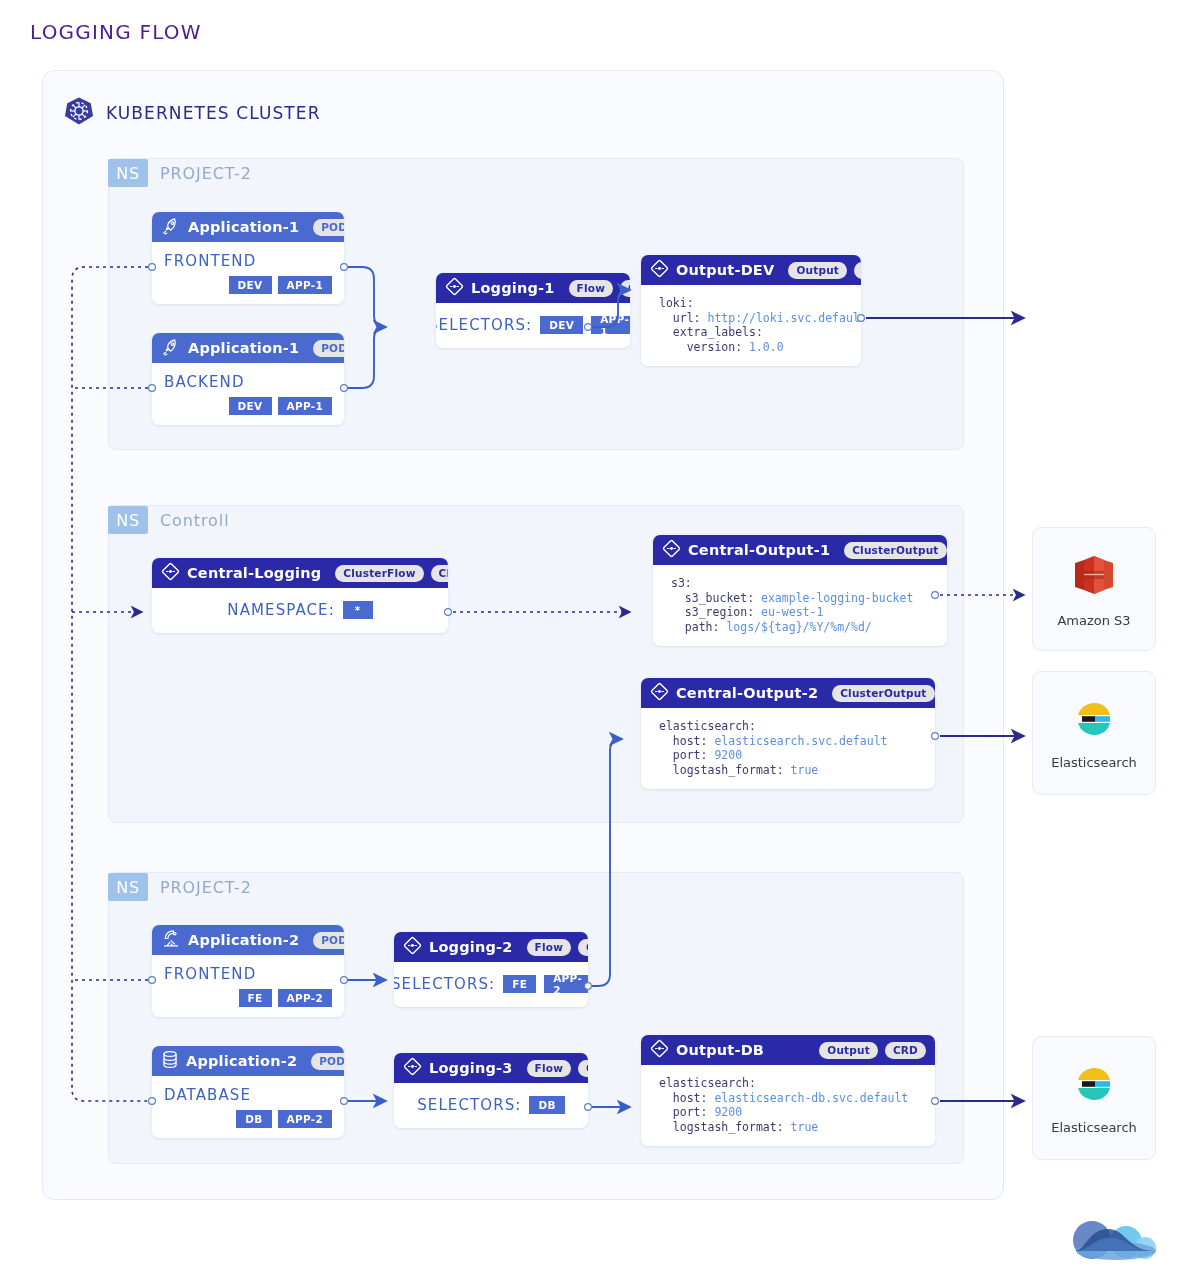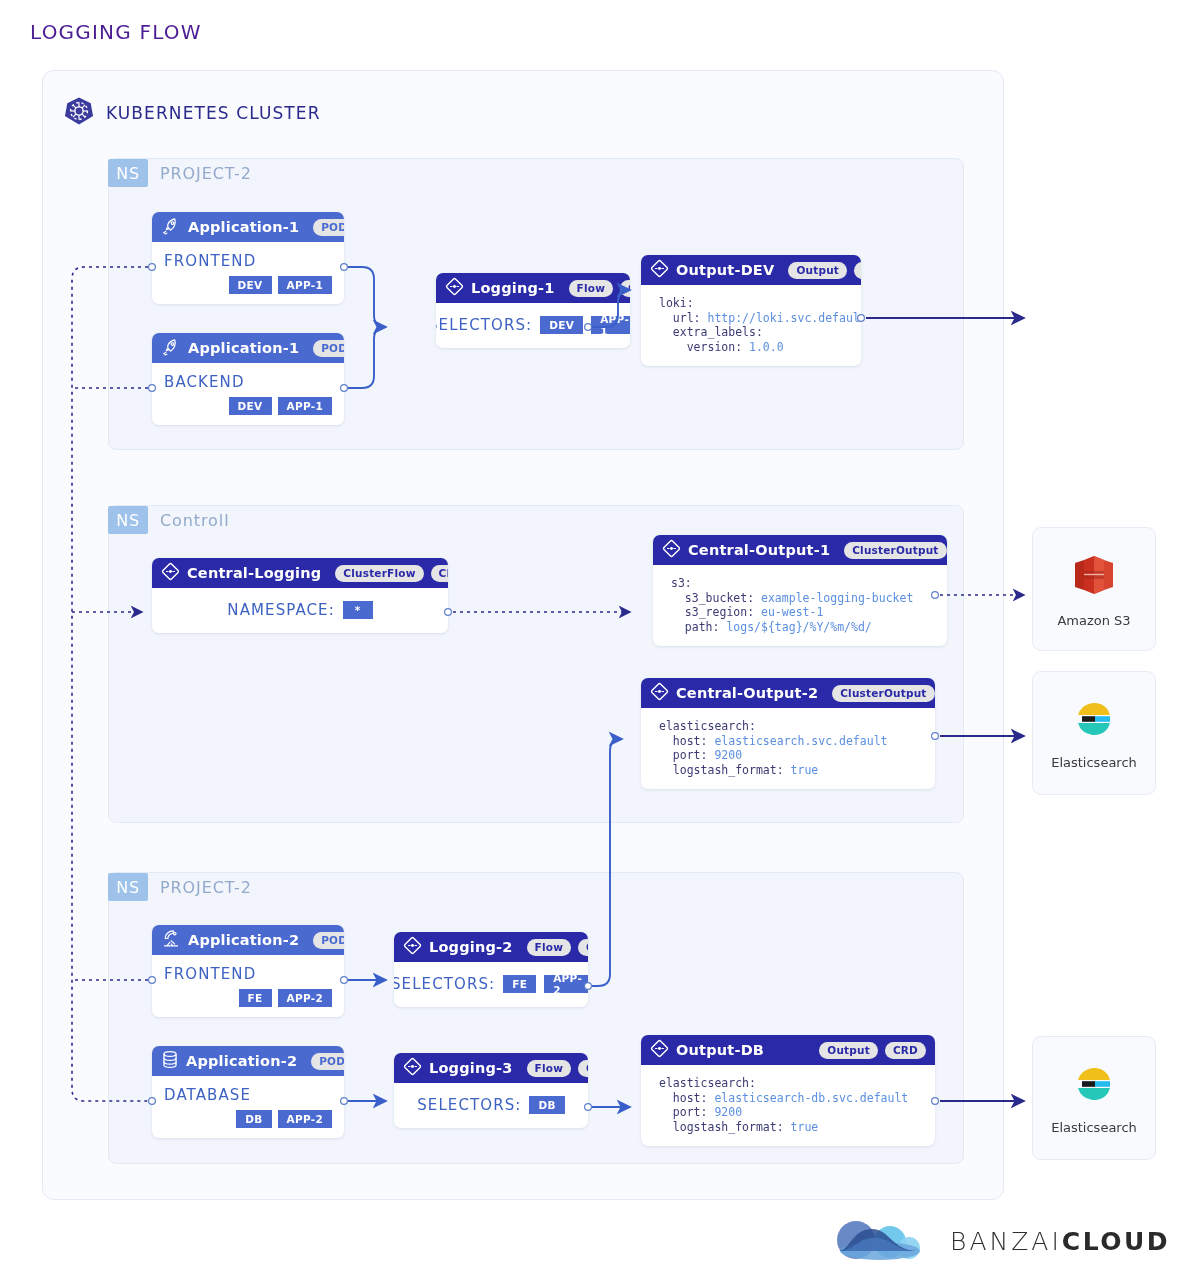--- a/index.html
+++ b/index.html
@@ -550,16 +550,15 @@
         <g>
           <circle cx="30" cy="22" r="19" fill="#5b7fc0" opacity=".92"></circle>
           <circle cx="64" cy="24" r="16" fill="#67c4ea" opacity=".92"></circle>
           <circle cx="83" cy="30" r="11" fill="#8ed3f2" opacity=".92"></circle>
           <ellipse cx="54" cy="33" rx="40" ry="9" fill="#6aa6dd" opacity=".85"></ellipse>
           <path d="M12 33 C24 33 26 11 46 11 C64 11 66 33 92 33 Z" fill="#2c4f92" opacity=".85"></path>
           <path d="M13 33 C28 33 34 17 52 20 C68 23 72 33 90 33 Z" fill="#4a7cc2" opacity=".7"></path>
         </g>
       </svg>
     </span>
-    <span class="brand-text"><span class="thin">BANZAI</span><b>CLOUD</b></span>
   </div>
 
 </div>
 
 </body></html>

